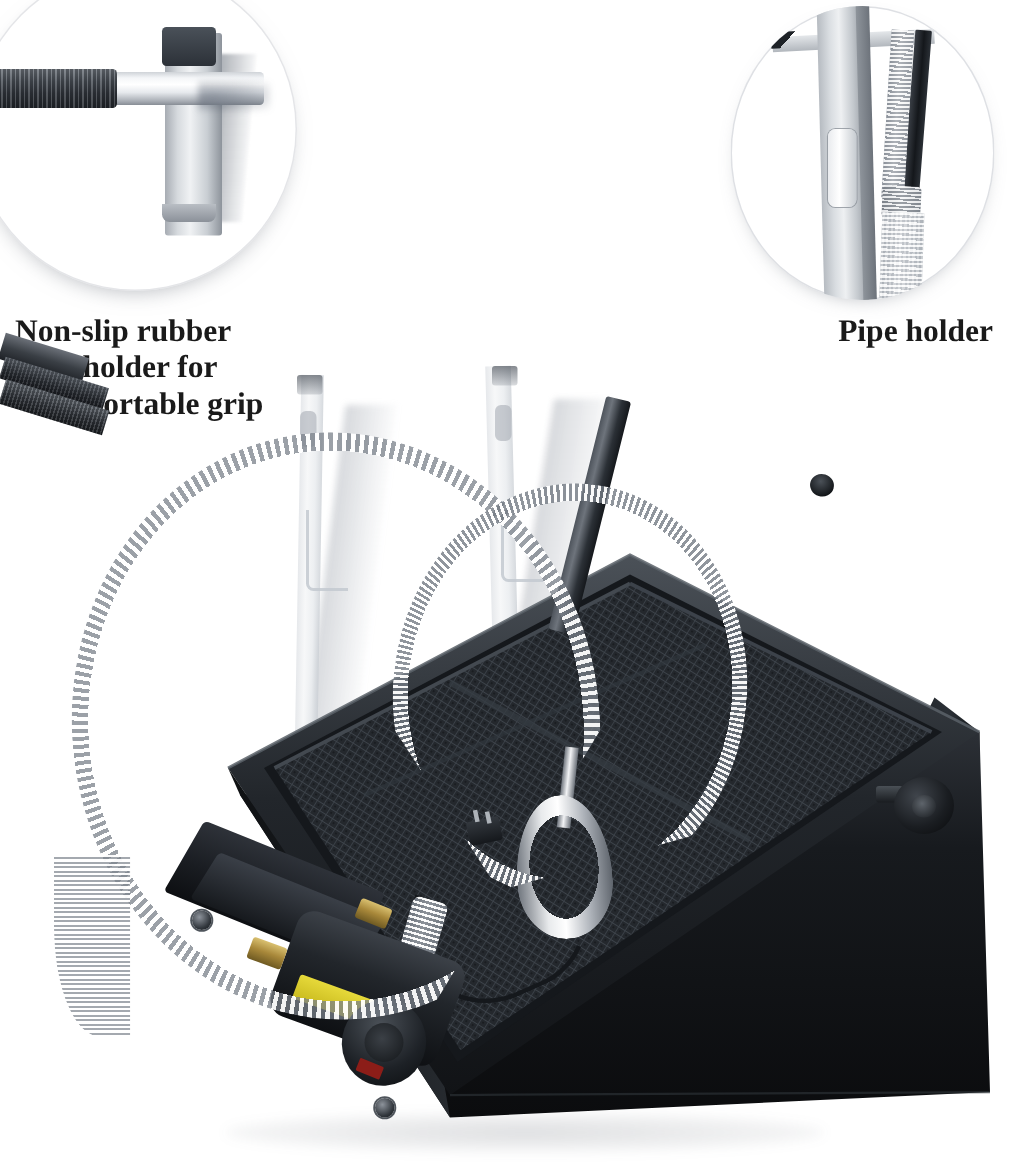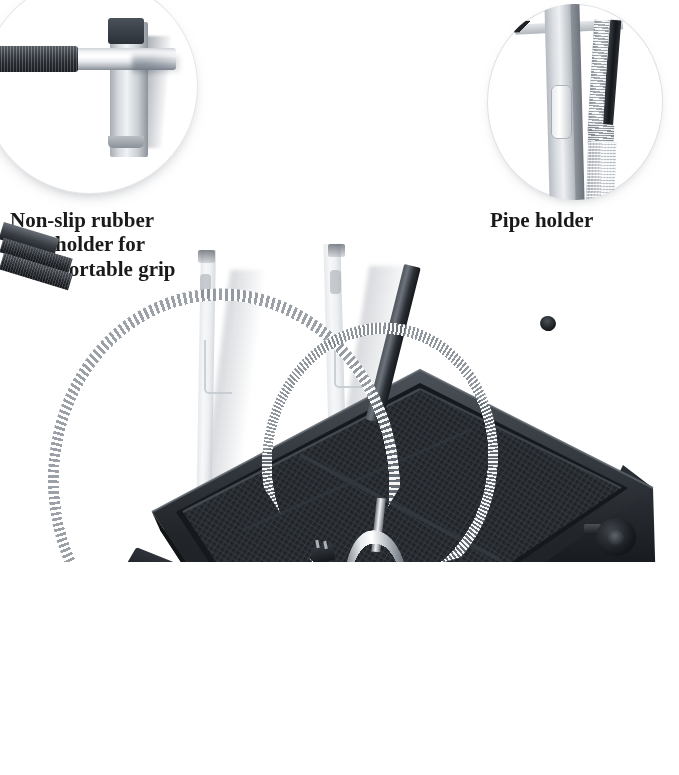--- a/index.html
+++ b/index.html
@@ -7,21 +7,21 @@
     margin: 0;
     padding: 0;
     background: #ffffff;
   }
   body {
     font-family: "Liberation Serif", serif;
   }
   #canvas {
     position: relative;
     width: 679px;
-    height: 562px;
+    height: 775px;
     background: #ffffff;
     overflow: hidden;
   }
 
   
   .callout-circle {
     position: absolute;
     border-radius: 50%;
     background: #ffffff;
     overflow: hidden;
@@ -228,21 +228,21 @@
     width: 200px;
     font-size: 21px;
     text-align: center;
   }
   #callout-left-label .l1 { text-align: left; padding-left: 10px; display: block; }
   #callout-right-label {
     left: 490px;
     top: 208px;
     width: 172px;
     font-size: 21px;
-    text-align: left;
+    text-align: right;
   }
 
   
   #product {
     position: absolute;
     left: 0;
     top: 230px;
     width: 679px;
     height: 545px;
   }

